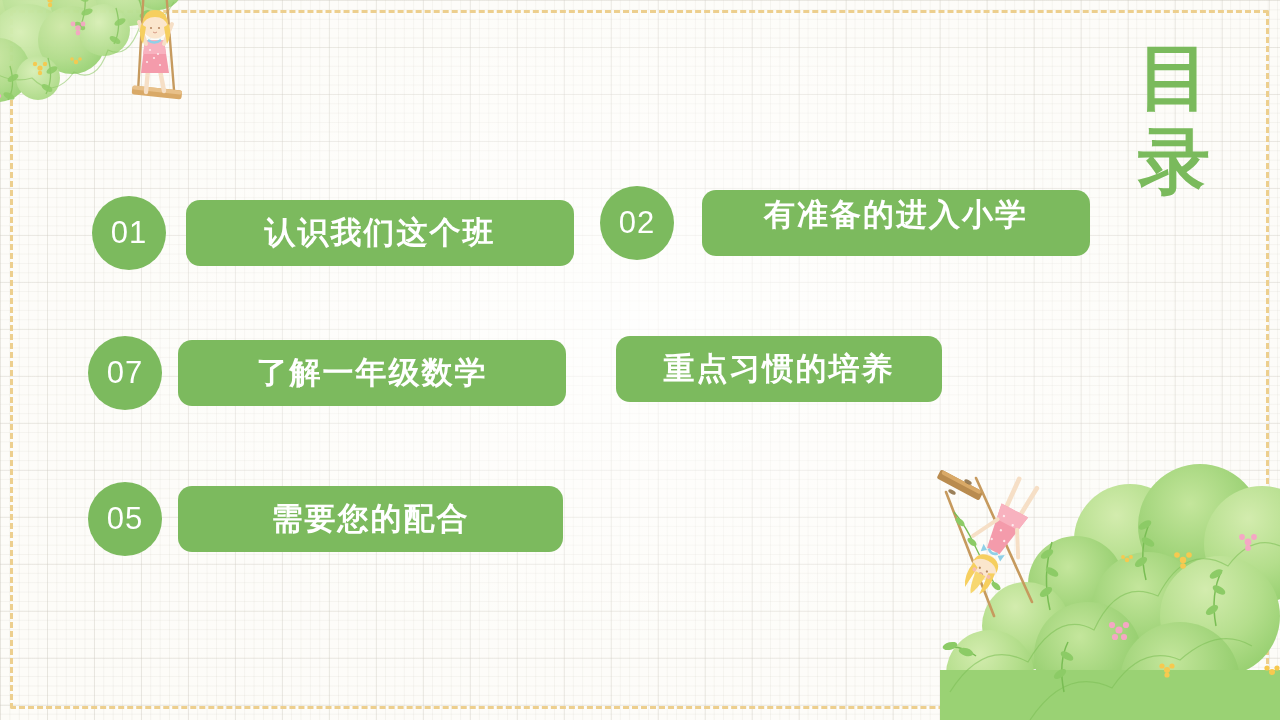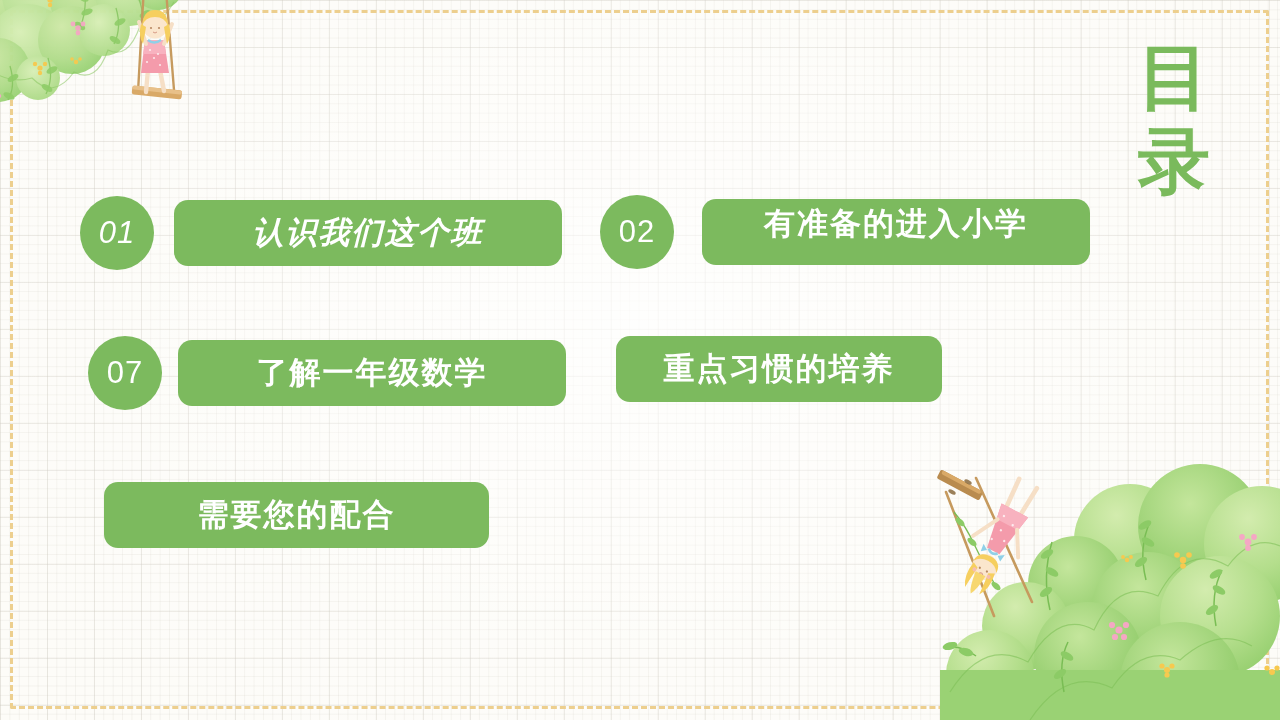--- a/index.html
+++ b/index.html
@@ -427,47 +427,48 @@
     </g>
   </svg>
 
   <div class="toc-title">
     <span class="ch">目</span>
     <span class="ch">录</span>
   </div>
 
   <div class="toc-list">
 
-    <div class="toc-item" style="left:80px; top:196px;font-style:italic;">
+    <div class="toc-item" style="left:92px; top:196px;">
       <div class="item-badge">01</div>
       <div class="item-pill" style="width:388px;margin-left:20px;">
         <span class="pill-text">认识我们这个班</span>
       </div>
     </div>
 
-    <div class="toc-item" style="left:600px; top:195px;">
+    <div class="toc-item" style="left:600px; top:186px;">
       <div class="item-badge">02</div>
       <div class="item-pill wrap" style="width:388px;margin-left:28px;">
         <span class="pill-text">有准备的进入小学</span>
       </div>
     </div>
 
     <div class="toc-item" style="left:88px; top:336px;">
       <div class="item-badge">07</div>
       <div class="item-pill" style="width:388px;">
         <span class="pill-text">了解一年级数学</span>
       </div>
     </div>
 
     <div class="toc-item" style="left:600px; top:336px;">
       <div class="item-pill" style="width:326px;">
         <span class="pill-text">重点习惯的培养</span>
       </div>
     </div>
 
     <div class="toc-item" style="left:88px; top:482px;">
+      <div class="item-badge">05</div>
       <div class="item-pill" style="width:385px;">
         <span class="pill-text">需要您的配合</span>
       </div>
     </div>
 
   </div>
 </div>
 
 </body></html>

